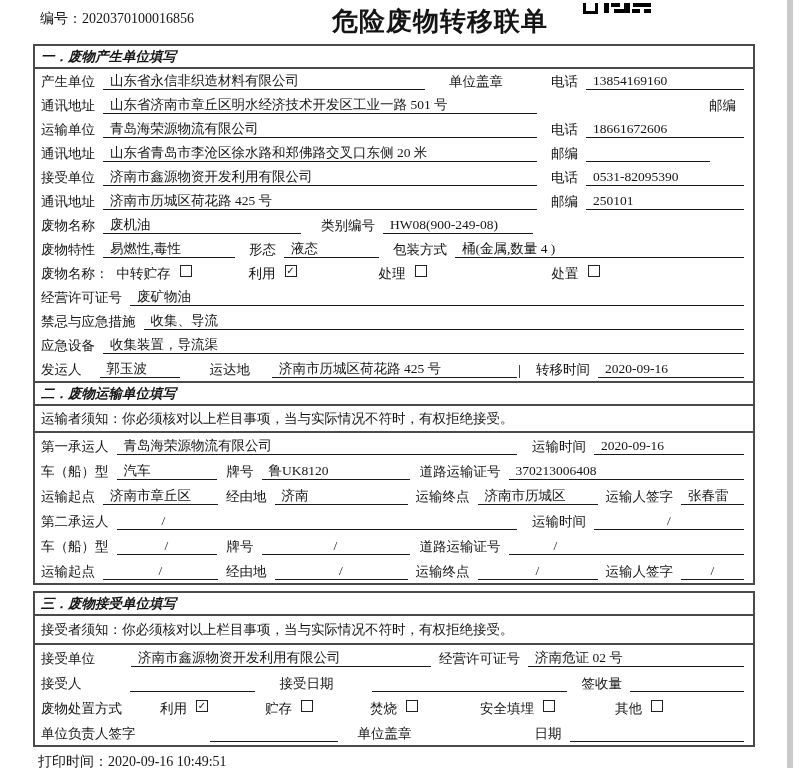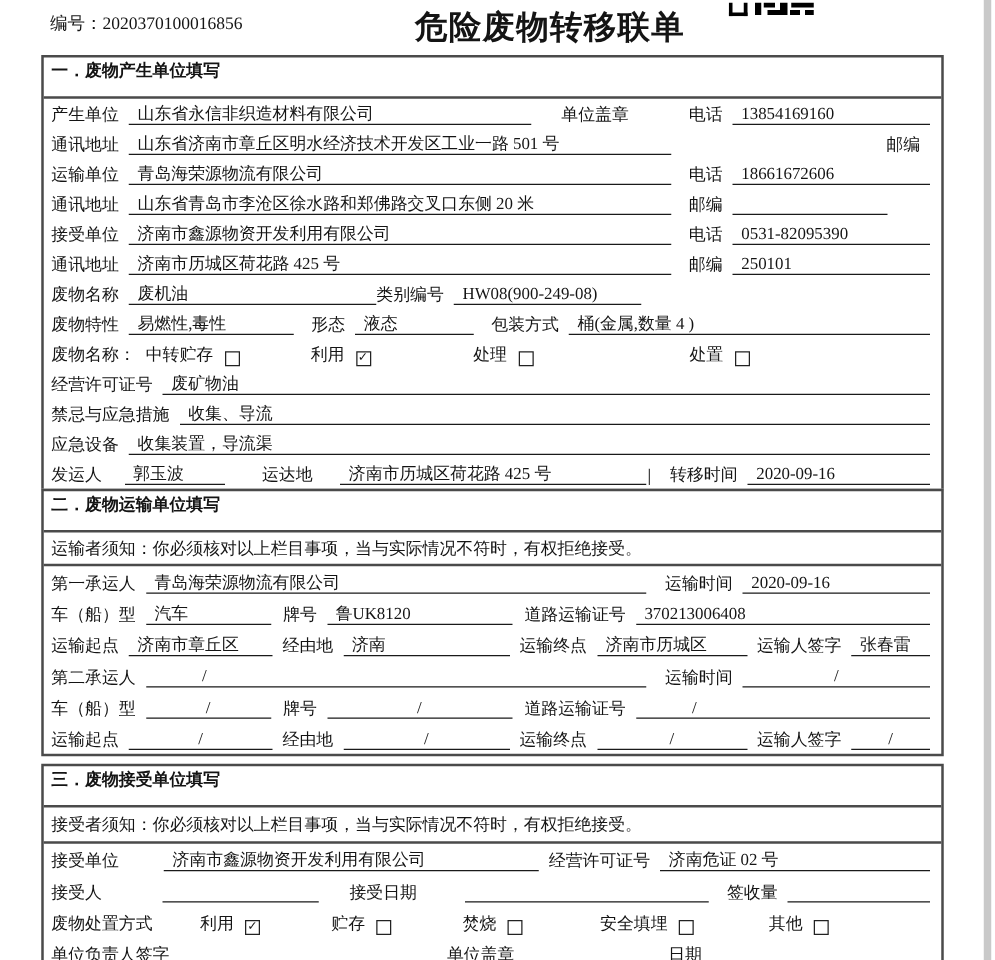--- a/index.html
+++ b/index.html
@@ -7,38 +7,38 @@
         font-family:"Liberation Serif",serif;color:#141414;}
   .edge-strip{position:absolute;left:787px;top:0;width:6px;height:768px;background:#c9c9c9;}
   .serial{position:absolute;left:40px;top:10px;font-size:14px;white-space:nowrap;}
   .doc-title{position:absolute;left:332px;top:4px;font-size:26px;font-weight:bold;
              font-family:"Liberation Sans",sans-serif;letter-spacing:1px;white-space:nowrap;}
   .qr{position:absolute;left:583px;top:0;}
   .formwrap{position:absolute;left:33px;top:44px;width:722px;}
   .box{border:2px solid #4a4a4a;background:#fff;box-sizing:border-box;}
   .box2{margin-top:-2px;}
   .box3{margin-top:6px;}
-  .sec-head{height:33px;line-height:21px;font-weight:bold;font-size:13.5px;padding-left:6px;
+  .sec-head{height:23px;line-height:21px;font-weight:bold;font-size:13.5px;padding-left:6px;
             border-bottom:2px solid #4a4a4a;box-sizing:border-box;
-            font-family:"Liberation Sans",sans-serif;}
+            font-family:"Liberation Sans",sans-serif;font-style:italic;}
   .notice{height:27px;line-height:25px;font-size:13.5px;padding-left:6px;
           border-bottom:2px solid #4a4a4a;box-sizing:border-box;white-space:nowrap;}
   .box3 .notice{height:29px;line-height:27px;}
   .row{display:flex;align-items:flex-end;box-sizing:border-box;height:24px;
        padding:0 9px 3px 6px;font-size:13.5px;}
   .box2 .row,.box3 .row{height:25px;}
   .lbl{white-space:nowrap;margin-right:8px;line-height:16px;}
   .fld{border-bottom:1px solid #1a1a1a;height:17px;line-height:16px;padding-left:7px;
        white-space:nowrap;overflow:hidden;box-sizing:border-box;flex:0 0 auto;}
   .grow{flex:1 1 auto;}
   .rgrp{margin-left:auto;display:flex;align-items:center;}
   .ctr{text-align:center;padding-left:0;}
   .slashL{padding-left:45px;}
   .chkgrp{display:flex;align-items:center;flex:1 1 auto;height:17px;}
-  .chk-item{display:flex;align-items:flex-end;flex:0 0 auto;}
+  .chk-item{display:flex;align-items:flex-start;flex:0 0 auto;}
   .chk-lab{margin-right:9px;white-space:nowrap;}
   .chk-box{width:12px;height:12px;border:1px solid #222;box-sizing:border-box;
            font-size:10px;line-height:10px;text-align:center;
            font-family:"DejaVu Sans",sans-serif;}
   .vtick{width:1px;height:13px;background:#444;margin-left:2px;flex:0 0 auto;}
   .print-line{margin:6px 0 0 5px;font-size:14px;white-space:nowrap;}
 </style>
 </head>
 <body>
 
@@ -117,21 +117,21 @@
         <span class="fld" style="width:434px">济南市历城区荷花路 425 号</span>
         <span class="rgrp">
           <span class="lbl">邮编</span>
           <span class="fld" style="width:158px">250101</span>
         </span>
       </div>
 
       <div class="row">
         <span class="lbl">废物名称</span>
         <span class="fld" style="width:198px">废机油</span>
-        <span class="lbl" style="">类别编号</span>
+        <span class="lbl" style="margin-left:20px">类别编号</span>
         <span class="fld" style="width:150px">HW08(900-249-08)</span>
       </div>
 
       <div class="row">
         <span class="lbl">废物特性</span>
         <span class="fld" style="width:132px">易燃性,毒性</span>
         <span class="lbl" style="margin-left:14px">形态</span>
         <span class="fld" style="width:95px">液态</span>
         <span class="lbl" style="margin-left:14px">包装方式</span>
         <span class="fld grow">桶(金属,数量 4 )</span>

